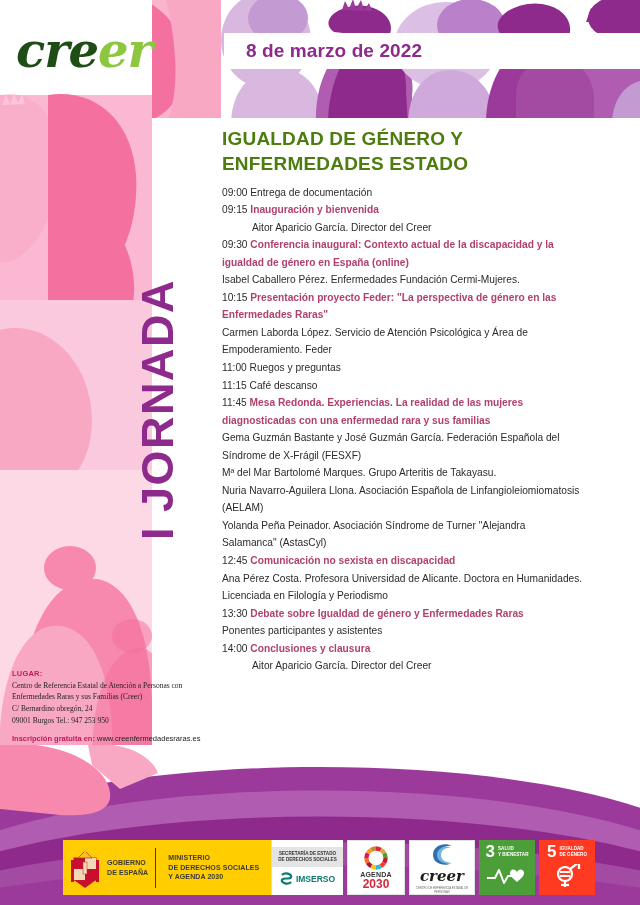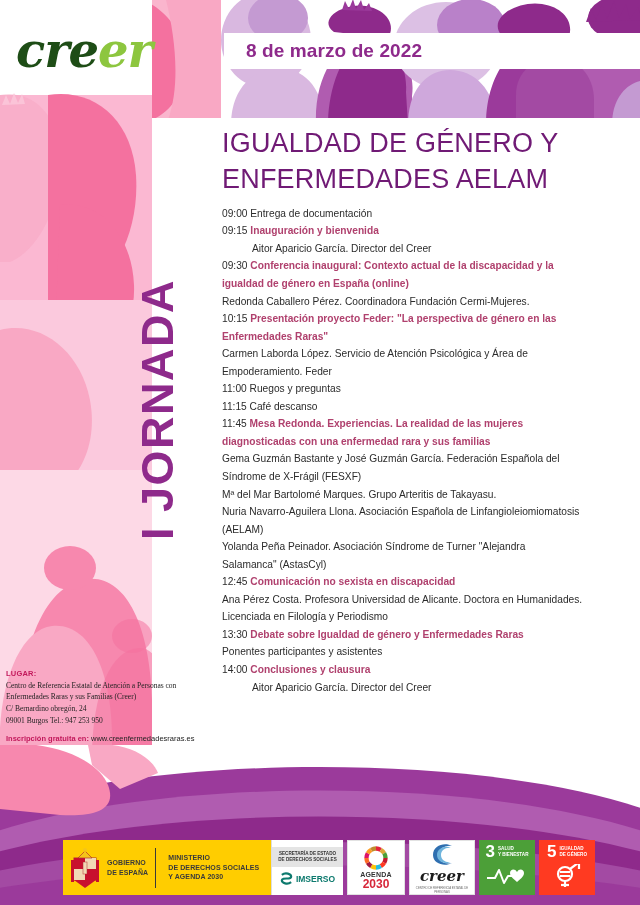--- a/index.html
+++ b/index.html
@@ -60,21 +60,21 @@
     line-height: 1;
     z-index: 6;
     white-space: nowrap;
   }
   .logo-creer .seg-dark { color: #1e4d16; }
   .logo-creer .seg-light { color: #8dc63f; }
 
   
   .venue {
     position: absolute;
-    left: 6px; top: 668px;
+    left: 12px; top: 668px;
     width: 214px;
     z-index: 7;
     line-height: 1.55;
   }
   .venue-title {
     color: #c2185b;
     font-size: 7.5px;
     font-weight: bold;
     letter-spacing: .2px;
   }
@@ -110,23 +110,23 @@
   }
 
   
   .content {
     position: absolute;
     left: 222px; top: 126px;
     width: 400px;
     z-index: 7;
   }
   .title {
-    color: #701a75;
-    font-size: 27px;
-    font-weight: normal;
+    color: #4d7c0f;
+    font-size: 19px;
+    font-weight: bold;
     line-height: 1.33;
     letter-spacing: .2px;
   }
   .program {
     margin-top: 7px;
     width: 396px;
   }
   .p-line {
     font-size: 10.2px;
     line-height: 1.72;
@@ -340,29 +340,29 @@
 
   <div style="position:absolute;left:152px;top:118px;width:488px;height:640px;background:#ffffff;z-index:5;"></div>
 
   <div class="jornada-wrap">
     <div class="jornada">I JORNADA</div>
   </div>
 
   <div class="content">
     <div class="title">
       <div>IGUALDAD DE GÉNERO Y</div>
-      <div>ENFERMEDADES AELAM</div>
+      <div>ENFERMEDADES ESTADO</div>
     </div>
     <div class="program" id="program-list">
         <div class="p-line">09:00 Entrega de documentación</div>
         <div class="p-line"><span class="time">09:15 </span><span class="hl">Inauguración y bienvenida</span></div>
         <div class="p-line indent">Aitor Aparicio García. Director del Creer</div>
         <div class="p-line"><span class="time">09:30 </span><span class="hl">Conferencia inaugural: Contexto actual de la discapacidad y la</span></div>
         <div class="p-line hl">igualdad de género en España (online)</div>
-        <div class="p-line">Redonda Caballero Pérez. Coordinadora Fundación Cermi-Mujeres.</div>
+        <div class="p-line">Isabel Caballero Pérez. Enfermedades Fundación Cermi-Mujeres.</div>
         <div class="p-line"><span class="time">10:15 </span><span class="hl">Presentación proyecto Feder: "La perspectiva de género en las</span></div>
         <div class="p-line hl">Enfermedades Raras"</div>
         <div class="p-line">Carmen Laborda López. Servicio de Atención Psicológica y Área de</div>
         <div class="p-line">Empoderamiento. Feder</div>
         <div class="p-line">11:00 Ruegos y preguntas</div>
         <div class="p-line">11:15 Café descanso</div>
         <div class="p-line"><span class="time">11:45 </span><span class="hl">Mesa Redonda. Experiencias. La realidad de las mujeres</span></div>
         <div class="p-line hl">diagnosticadas con una enfermedad rara y sus familias</div>
         <div class="p-line">Gema Guzmán Bastante y José Guzmán García. Federación Española del</div>
         <div class="p-line">Síndrome de X-Frágil (FESXF)</div>

